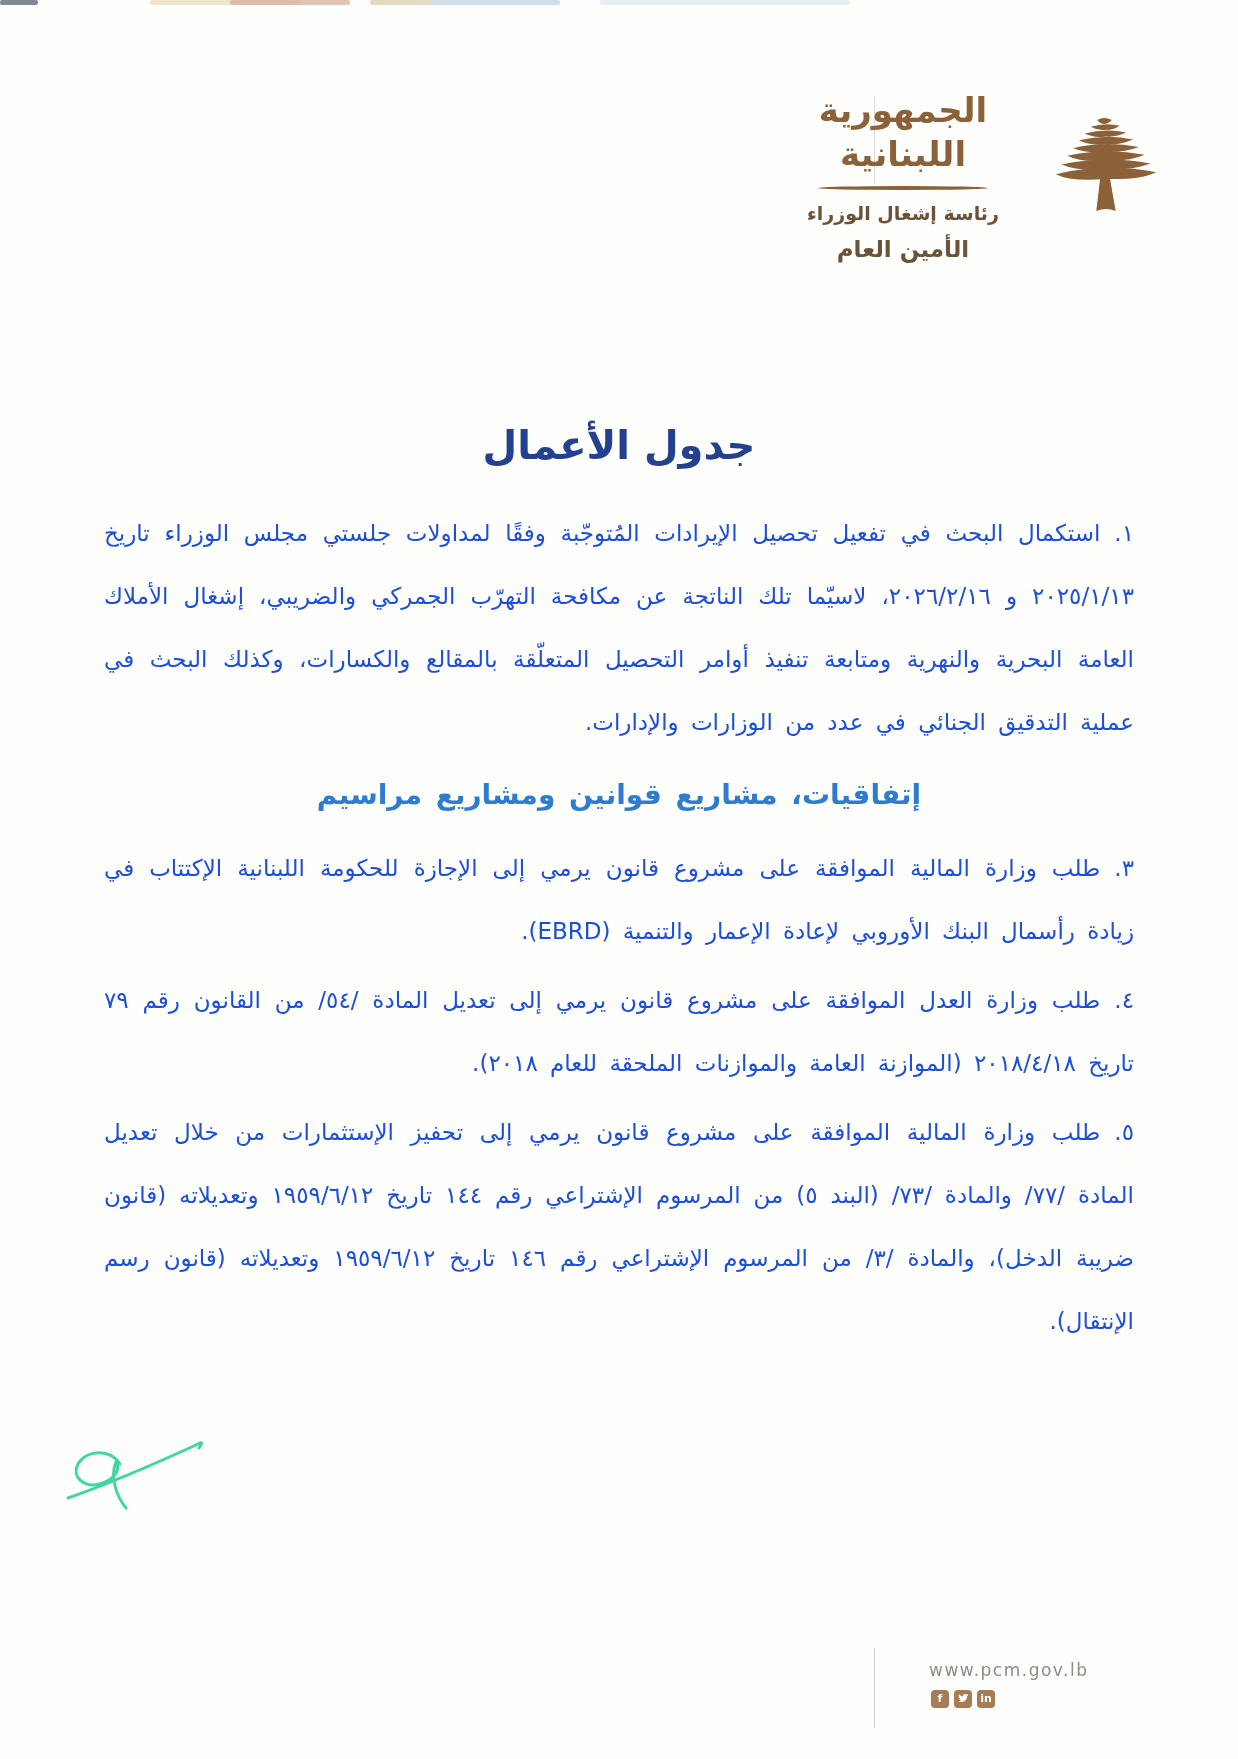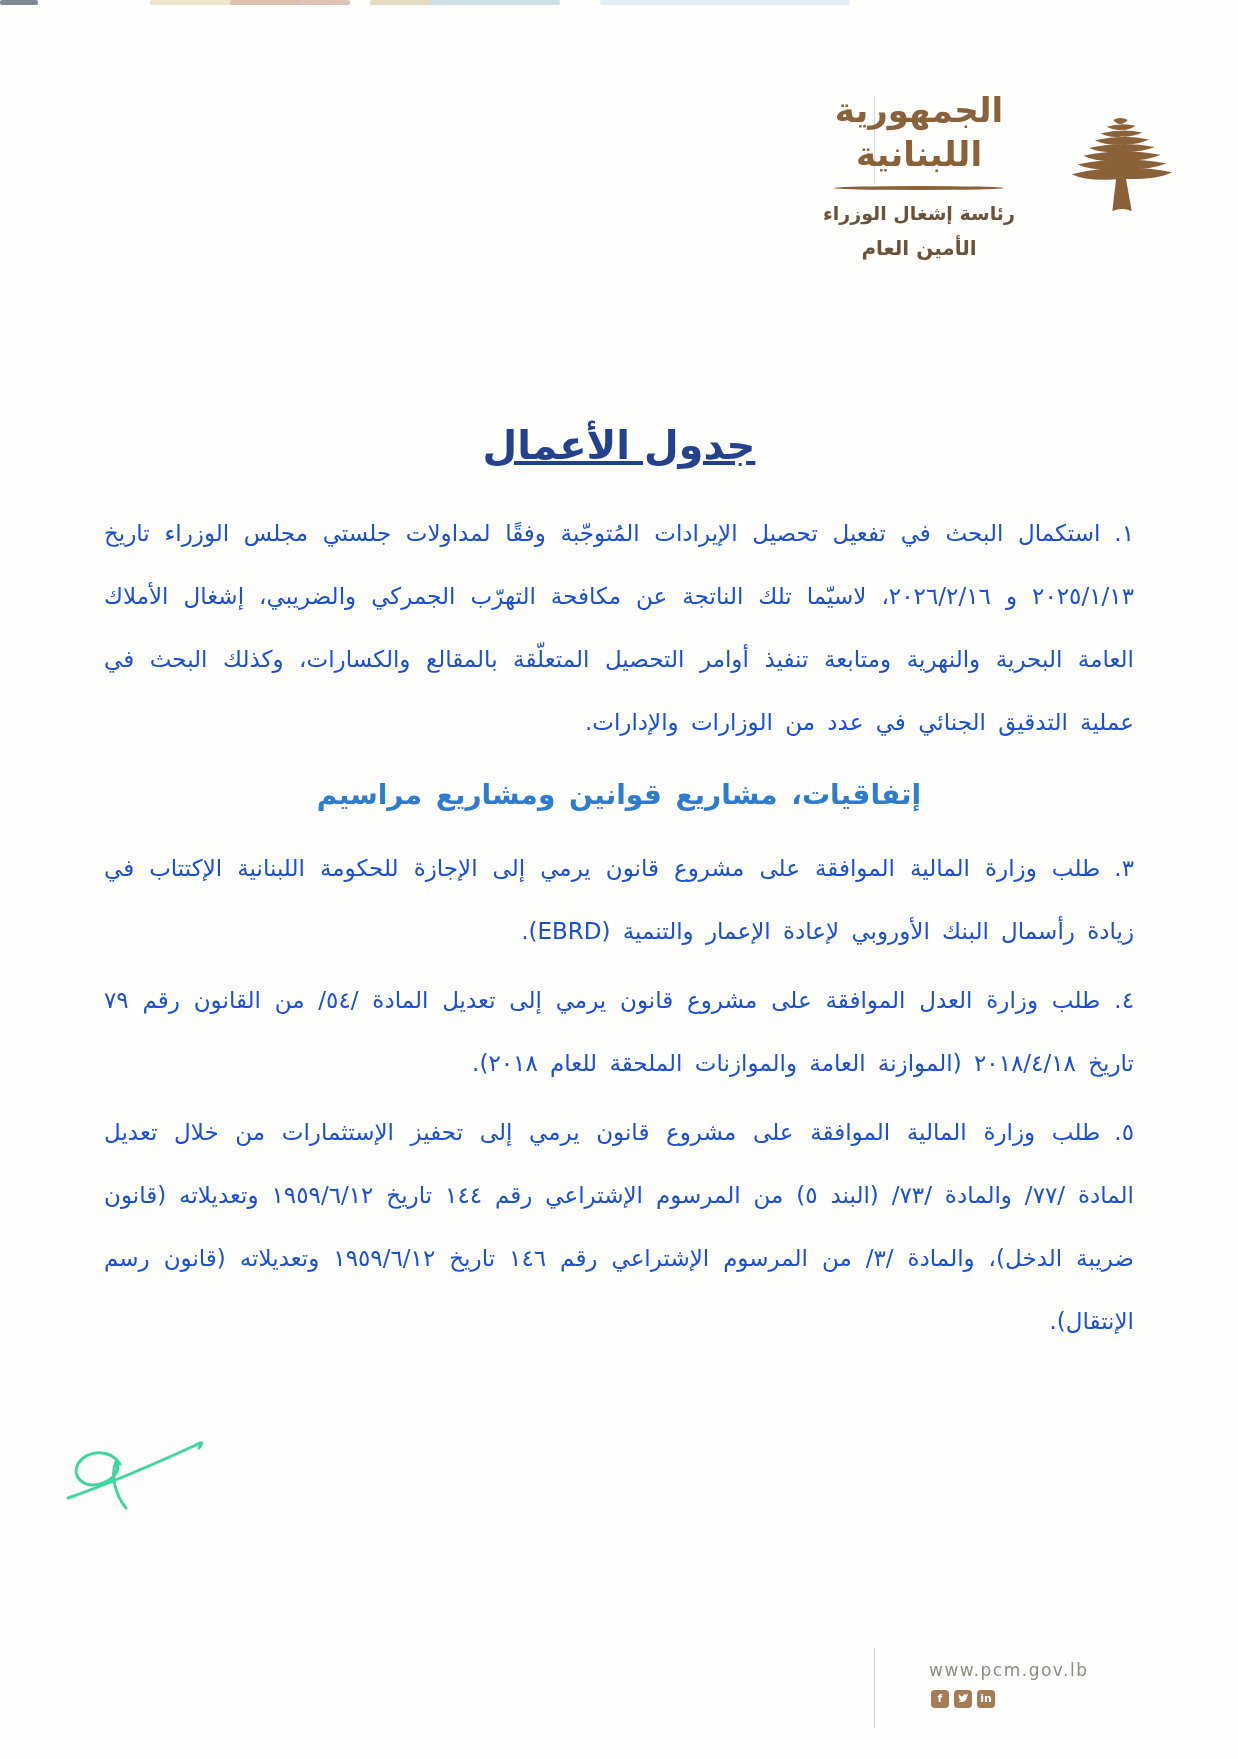--- a/index.html
+++ b/index.html
@@ -6,33 +6,33 @@
   .sheet {
     position:relative; width:1238px; height:1759px; margin:0 auto;
     background:#fefefd; overflow:hidden;
     font-family:"DejaVu Sans", sans-serif;
   }
   
   .edge-mark { position:absolute; top:0; height:5px; border-radius:2px; }
 
   
   .header { position:absolute; top:88px; right:58px; width:402px;
-            display:flex; direction:rtl; gap:20px; align-items:flex-start; }
+            display:flex; direction:rtl; gap:20px; align-items:flex-start;justify-content:flex-end; }
   .cedar-wrap { width:116px; flex:0 0 116px; padding-top:16px; }
   .brand-col { width:250px; text-align:center; color:#8a6138; }
   .brand-line { font-weight:bold; font-size:34px; line-height:44px; letter-spacing:1px; }
   .brand-divider { width:170px; height:4px; margin:10px auto 12px;
                    background:#8a6138; border-radius:50%; }
   .org-line1 { font-size:19px; font-weight:bold; color:#6b5238; letter-spacing:1px; }
-  .org-line2 { font-size:20px; font-weight:bold; color:#6b5238; margin-top:12px; letter-spacing:4px; }
+  .org-line2 { font-size:23px; font-weight:bold; color:#6b5238; margin-top:12px; letter-spacing:4px; }
   .header-rule { position:absolute; left:874px; top:96px; width:1px; height:88px; background:#dcdcd8; }
 
   
   .doc-title { position:absolute; top:422px; left:0; right:0; text-align:center;
-               font-size:40px; font-weight:bold; color:#24418f;text-decoration:underline; }
+               font-size:40px; font-weight:bold; color:#24418f; }
   .content { position:absolute; top:502px; right:104px; left:104px; direction:rtl; }
   .item { text-align:justify; font-size:23px; line-height:63px; color:#1d4ed8;
           word-spacing:5px; margin-bottom:6px; }
   .item .num { margin-left:14px; }
   .section-heading { text-align:center; color:#2e7cd0; font-size:28px; font-weight:bold;
                      margin:24px 0 26px; word-spacing:4px; }
 
   
   .signature { position:absolute; left:58px; top:1432px; }
 

